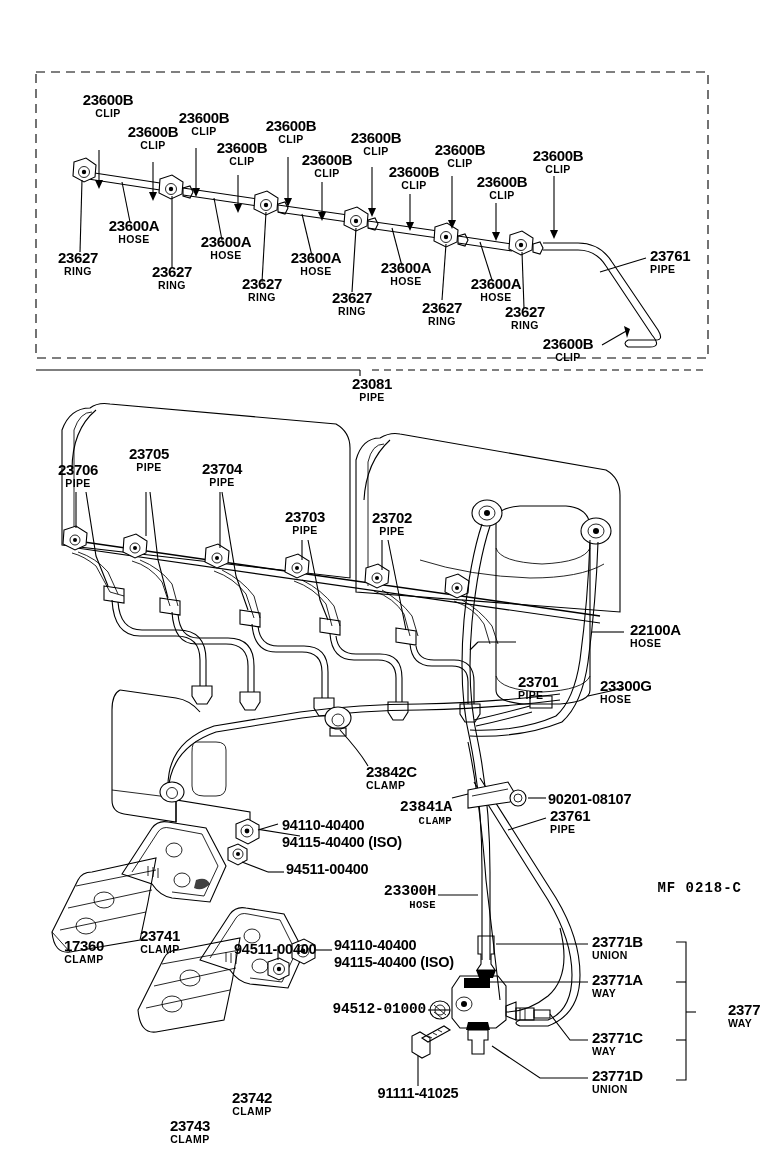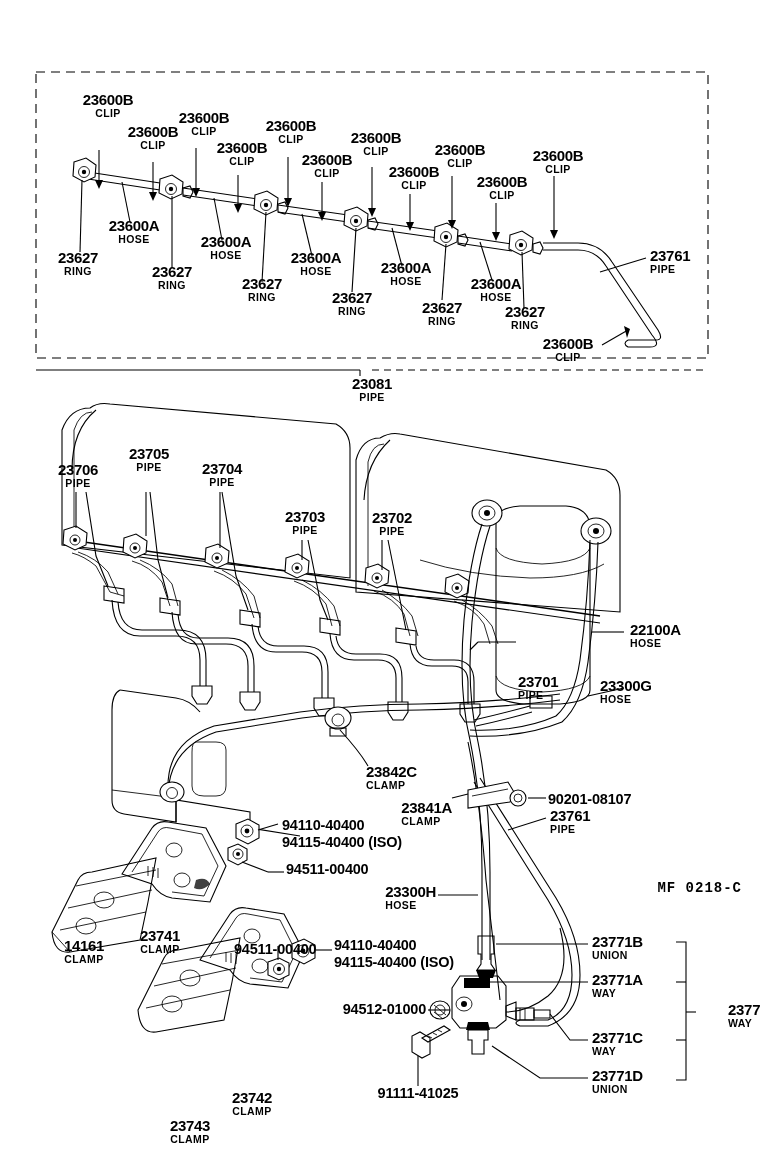--- a/index.html
+++ b/index.html
@@ -15,21 +15,21 @@
   .lbl .num{
     font-size:15px;font-weight:bold;letter-spacing:-0.3px;
     display:block;
   }
   .lbl .sub{
     font-size:10.5px;font-weight:bold;letter-spacing:0.4px;
     display:block;margin-top:1px;
   }
   .lbl.plain .num{font-size:14.5px;font-weight:bold;letter-spacing:-0.2px;}
   .lbl.ctr{text-align:center;transform:translateX(-50%);}
-  .lbl.right{transform:translateX(-100%);}
+  .lbl.right{text-align:right;transform:translateX(-100%);font-family:Liberation Mono, monospace;}
   .footer{
     position:absolute;right:18px;bottom:12px;
     font-size:14px;font-weight:bold;letter-spacing:1px;
     font-family:"Liberation Mono","DejaVu Sans Mono",monospace;
   }
 </style>
 </head>
 <body>
 
 <div id="sheet">
@@ -607,21 +607,21 @@
   </div>
   <div class="lbl plain" style="left:548px;top:792px;">
     <span class="num">90201-08107</span>
   </div>
   <div class="lbl" style="left:550px;top:808px;">
     <span class="num">23761</span>
     <span class="sub">PIPE</span>
   </div>
 
   <div class="lbl ctr" style="left:84px;top:938px;">
-    <span class="num">14161</span>
+    <span class="num">17360</span>
     <span class="sub">CLAMP</span>
   </div>
   <div class="lbl ctr" style="left:160px;top:928px;">
     <span class="num">23741</span>
     <span class="sub">CLAMP</span>
   </div>
   <div class="lbl ctr" style="left:252px;top:1090px;">
     <span class="num">23742</span>
     <span class="sub">CLAMP</span>
   </div>

